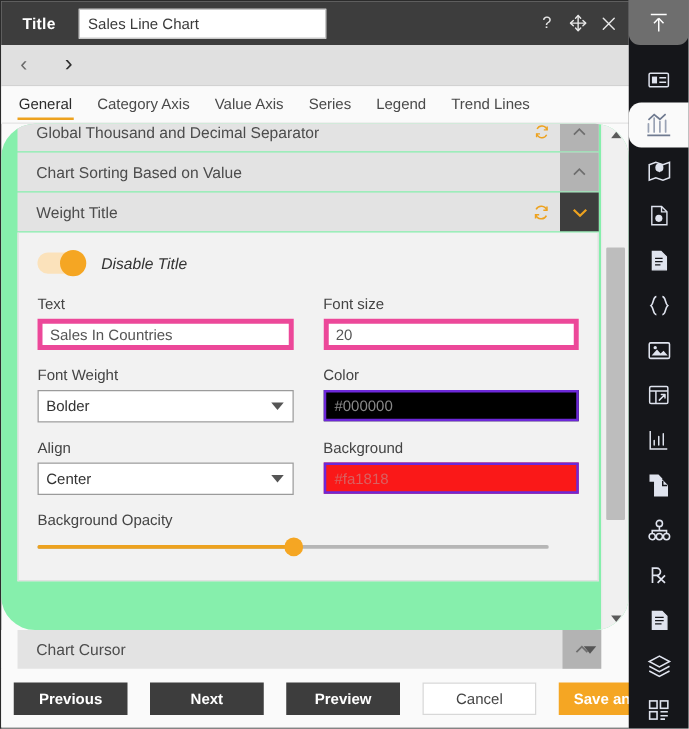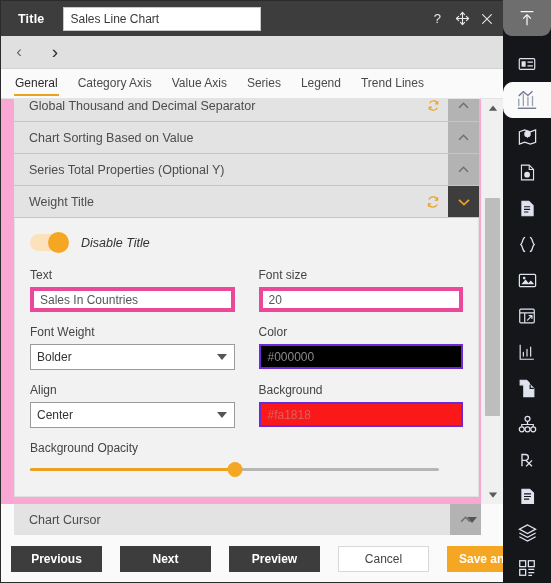--- a/index.html
+++ b/index.html
@@ -91,22 +91,23 @@
   .subtab {
     font-size: 12px; color: #4a4a4a; cursor: pointer;
     padding: 5px 1px 4px; white-space: nowrap;
     border-bottom: 2.5px solid transparent;
   }
   .subtab.active { color: #2b2b2b; border-bottom-color: #eda21f; }
 
   
   .body-wrap {
     flex: 1; position: relative; overflow: hidden;
-    background: #f9a8d4;
+    background: #86efac;
     display: flex;
+    border-radius: 27px;
   }
   .body-scroll {
     flex: 1; position: relative; overflow: hidden;
     padding: 0 2px 0 13px;
   }
   .content-shift { margin-top: -9px; }
 
   .acc-head {
     height: 31px; margin-bottom: 1px;
     background: #e3e3e3;
@@ -340,28 +341,20 @@
 
           <div class="acc-head">
             <span class="acc-title">Chart Sorting Based on Value</span>
             <span class="acc-btn">
               <svg width="11" height="7" viewBox="0 0 12 8" fill="none" stroke="#6e6e6e" stroke-width="1.6">
                   <path d="M1 6.5 6 1.5l5 5"></path>
                 </svg>
             </span>
           </div>
 
-          <div class="acc-head">
-            <span class="acc-title">Series Total Properties (Optional Y)</span>
-            <span class="acc-btn">
-              <svg width="11" height="7" viewBox="0 0 12 8" fill="none" stroke="#6e6e6e" stroke-width="1.6">
-                  <path d="M1 6.5 6 1.5l5 5"></path>
-                </svg>
-            </span>
-          </div>
 
           <div class="acc-head open">
             <span class="acc-title">Weight Title</span>
             <span class="refresh">
               <svg width="14" height="14" viewBox="0 0 16 16" fill="none" stroke="#eda21f" stroke-width="1.4">
                 <path d="M13 6A5.2 5.2 0 0 0 3.3 5.2"></path>
                   <path d="M3 10a5.2 5.2 0 0 0 9.7.8"></path>
                 <path d="M13.2 2.6V6h-3.3M2.8 13.4V10h3.3"></path>
               </svg>
             </span>

